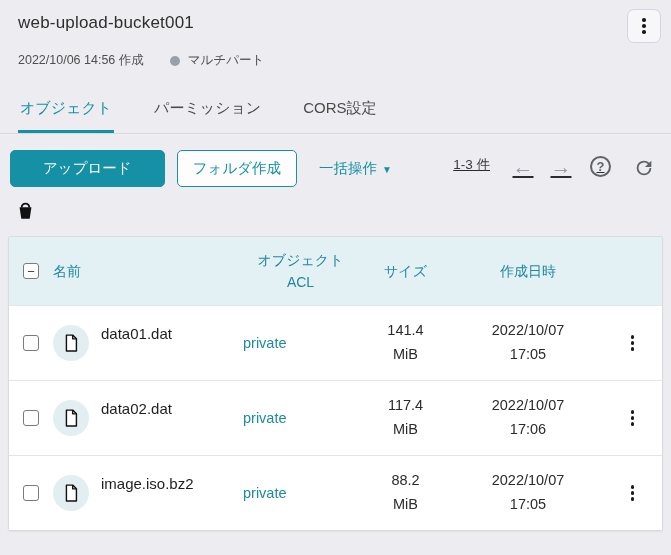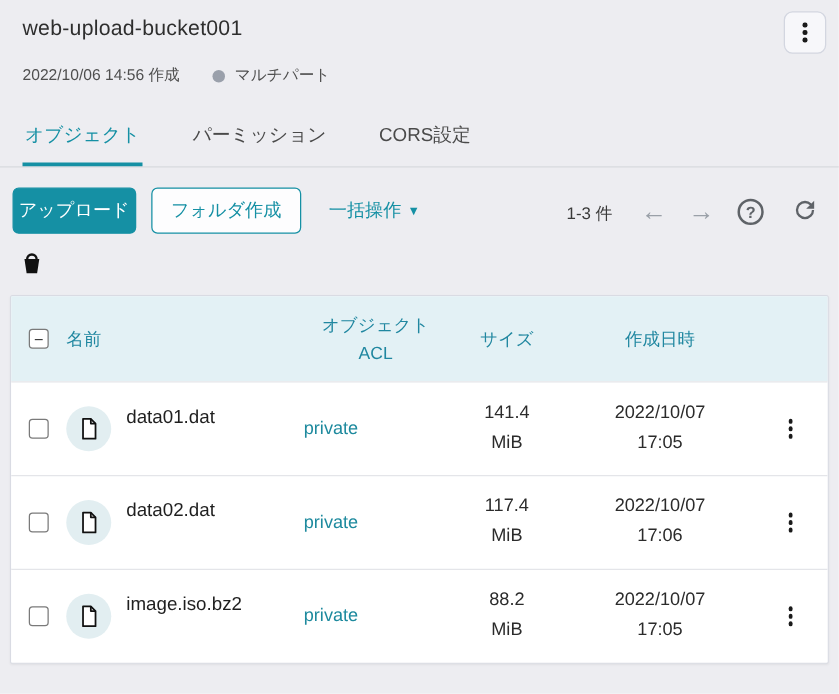--- a/index.html
+++ b/index.html
@@ -27,29 +27,29 @@
 
   
   .tabs { display:flex; gap:38px; padding:0 0 0 18px; margin-top:26px; border-bottom:1px solid #d8dade; }
   .tab { font-size:15px; color:#4a4a4a; padding:4px 2px 12px 2px; border-bottom:3px solid transparent; cursor:pointer; }
   .tab.active { color:#1590a4; border-bottom-color:#1590a4; }
 
   
   .toolbar { display:flex; align-items:center; margin:14px 14px 0 10px; height:40px; }
   .btn-primary {
     background:#1590a4; color:#fff; border:1px solid #1590a4; border-radius:5px;
-    font-size:14.5px; padding:8px 4px; cursor:pointer; font-family:Liberation Mono, monospace;
+    font-size:14.5px; padding:8px 32px; cursor:pointer; font-family:Liberation Mono, monospace;
   }
   .btn-outline {
     background:#fdfdfe; color:#1590a4; border:1px solid #1590a4; border-radius:5px;
     font-size:14.5px; padding:8px 15px; margin-left:12px; cursor:pointer; font-family:inherit;
   }
   .bulk-link { color:#1590a4; font-size:14.5px; margin-left:22px; cursor:pointer; display:flex; align-items:center; gap:5px; }
   .bulk-caret { font-size:10px; padding-top:2px; }
-  .pager { margin-left:auto; display:flex; align-items:flex-end; gap:0; }
+  .pager { margin-left:auto; display:flex; align-items:flex-start; gap:0;text-decoration:underline; }
   .range-label { font-size:13.5px; color:#3a3a3a; margin-right:14px; }
   .arrow { font-size:21px; color:#9aa0a8; width:38px; text-align:center; cursor:pointer; line-height:1; }
   .circle-help {
     width:21px; height:21px; border:2px solid #5f6368; border-radius:50%;
     color:#5f6368; font-size:13px; font-weight:bold; display:flex; align-items:center; justify-content:center;
     margin:0 12px 0 10px; cursor:pointer;
   }
   .refresh { width:24px; height:24px; margin-left:10px; cursor:pointer; display:flex; align-items:center; }
 
   

